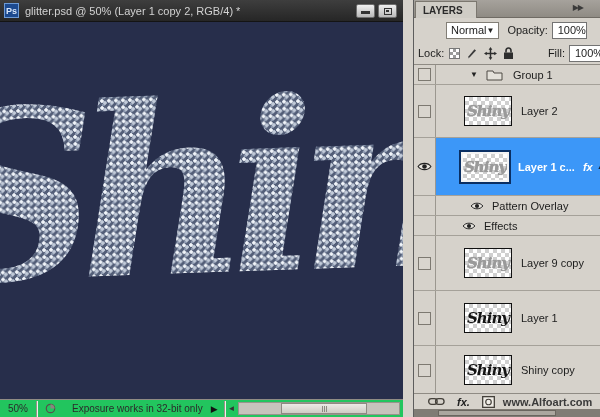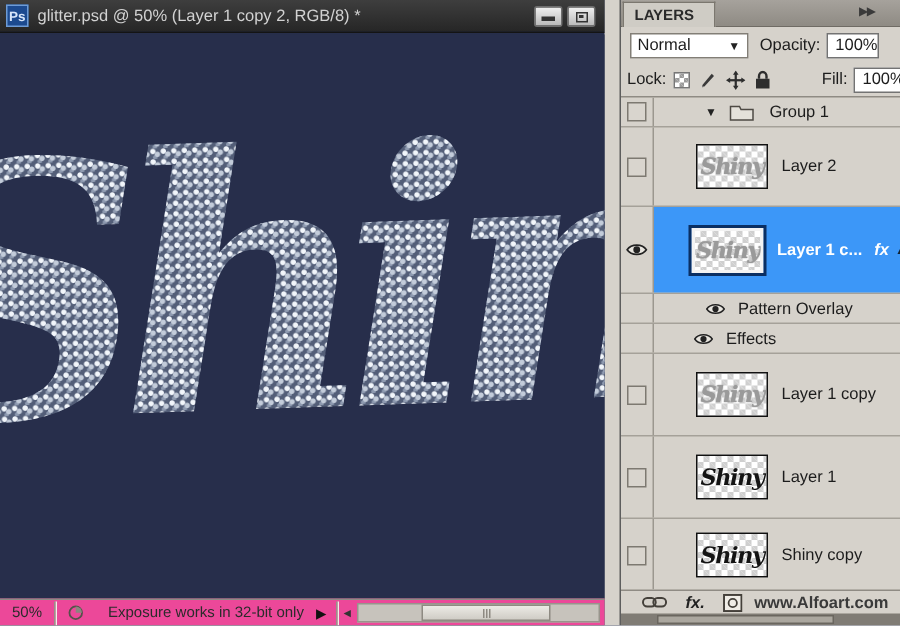--- a/index.html
+++ b/index.html
@@ -30,21 +30,21 @@
     background:
       radial-gradient(circle at 2px 2px, #f2f6fb 1.5px, rgba(0,0,0,0) 2.1px),
       radial-gradient(circle at 5px 4px, #c3ccda 1.5px, rgba(0,0,0,0) 2.1px),
       radial-gradient(circle at 3.5px 6px, #8e9ab0 1.2px, rgba(0,0,0,0) 1.8px),
       #535e78;
     background-size:7px 7px,7px 7px,7px 7px,auto;
     -webkit-background-clip:text; background-clip:text; color:transparent;
     white-space:nowrap; }
 
   
-  .status-bar { position:absolute; left:0; top:399px; width:403px; height:18px; background:#ec4899;
+  .status-bar { position:absolute; left:0; top:399px; width:403px; height:18px; background:#22c55e;
     border-top:1px solid #8f8b84; display:flex; align-items:center; font-size:10px; color:#2b2b2b; }
   .sb-zoom { padding:0 8px 0 8px; min-width:36px; }
   .sb-div { width:1px; height:16px; background:#979389; box-shadow:1px 0 0 #f2efe9; }
   .sb-docicon { margin:0 6px 0 8px; }
   .sb-msg { padding:0 8px 0 10px; white-space:nowrap; }
   .sb-play { font-size:9px; color:#111; padding:0 6px 0 0; }
   .sb-left-arrow { font-size:8px; color:#333; padding:0 3px; }
   .sb-scroll { flex:1; height:13px; margin:0 3px 0 0; background:#c7c3bc; border:1px solid #98948c; position:relative; }
   .sb-thumb { position:absolute; left:42px; top:0; width:86px; height:11px; background:linear-gradient(#eceae5,#cfccc5);
     border:1px solid #8e8a82; display:flex; align-items:center; justify-content:center; gap:1px; }
@@ -54,21 +54,21 @@
   .layers-panel { position:absolute; left:413px; top:0; width:197px; height:417px; background:#d6d2cb;
     border-left:1px solid #5d5d5d; font-size:11px; color:#1c1c1c; }
   .panel-tabs { position:absolute; left:0; top:0; width:197px; height:18px;
     background:linear-gradient(#a6a29c,#8f8b84); border-bottom:1px solid #6f6b64; }
   .tab-layers { position:absolute; left:1px; top:1px; width:62px; height:17px; background:#cfccc5;
     border:1px solid #7b776f; border-bottom:none; display:flex; align-items:center; padding-left:7px;
     font-size:10px; font-weight:bold; color:#2a2a2a; }
   .tab-chevrons { position:absolute; right:28px; top:3px; font-size:8px; color:#3a3a3a; letter-spacing:-1px; }
   .tab-menu-sliver { position:absolute; right:0; top:0; width:7px; height:18px; background:#4c4c4c; }
 
-  .blend-row { position:absolute; left:0; top:18px; width:172px; height:24px; display:flex; align-items:center; }
+  .blend-row { position:absolute; left:0; top:18px; width:172px; height:24px; display:flex; align-items:center;padding-left:26px; }
   .blend-select { width:105px; height:17px; margin-left:6px; background:#fff; border:1px solid #827e76;
     display:flex; align-items:center; justify-content:space-between; padding:0 4px; }
   .blend-select .dd { font-size:8px; color:#222; }
   .opacity-label { margin-left:8px; }
   .value-box { width:42px; height:17px; background:#fff; border:1px solid #737373; margin-left:4px;
     display:flex; align-items:center; padding-left:5px; }
 
   .lock-row { position:absolute; left:0; top:42px; width:197px; height:22px; display:flex; align-items:center; }
   .lock-label { margin-left:4px; }
   .lock-icons { display:flex; align-items:center; gap:6px; margin-left:5px; }
@@ -134,21 +134,21 @@
   svg { display:block; }
 </style>
 </head>
 <body>
 
 <div class="screen">
 
   <div class="doc-window">
     <div class="title-bar">
       <div class="ps-icon">Ps</div>
-      <div class="title-text">glitter.psd @ 50% (Layer 1 copy 2, RGB/8) *</div>
+      <div class="title-text">glitter.psd @ 50% (Layer 1 copy 2, RGB/4) *</div>
       <div class="win-btns">
         <div class="win-btn">
             <div class="min-glyph"></div>
           </div>
         <div class="win-btn">
             <div class="restore-glyph"></div>
           </div>
       </div>
     </div>
 
@@ -295,21 +295,21 @@
       </div>
 
       <div class="lrow row-plain">
         <div class="vis-col">
             <div class="vis-box"></div>
           </div>
         <div class="row-body">
           <div class="thumb">
               <span class="thumb-word faint">Shiny</span>
             </div>
-          <span class="lname">Layer 1 copy</span>
+          <span class="lname">Layer 9 copy</span>
         </div>
       </div>
 
       <div class="lrow row-plain">
         <div class="vis-col">
             <div class="vis-box"></div>
           </div>
         <div class="row-body">
           <div class="thumb">
               <span class="thumb-word dark">Shiny</span>

